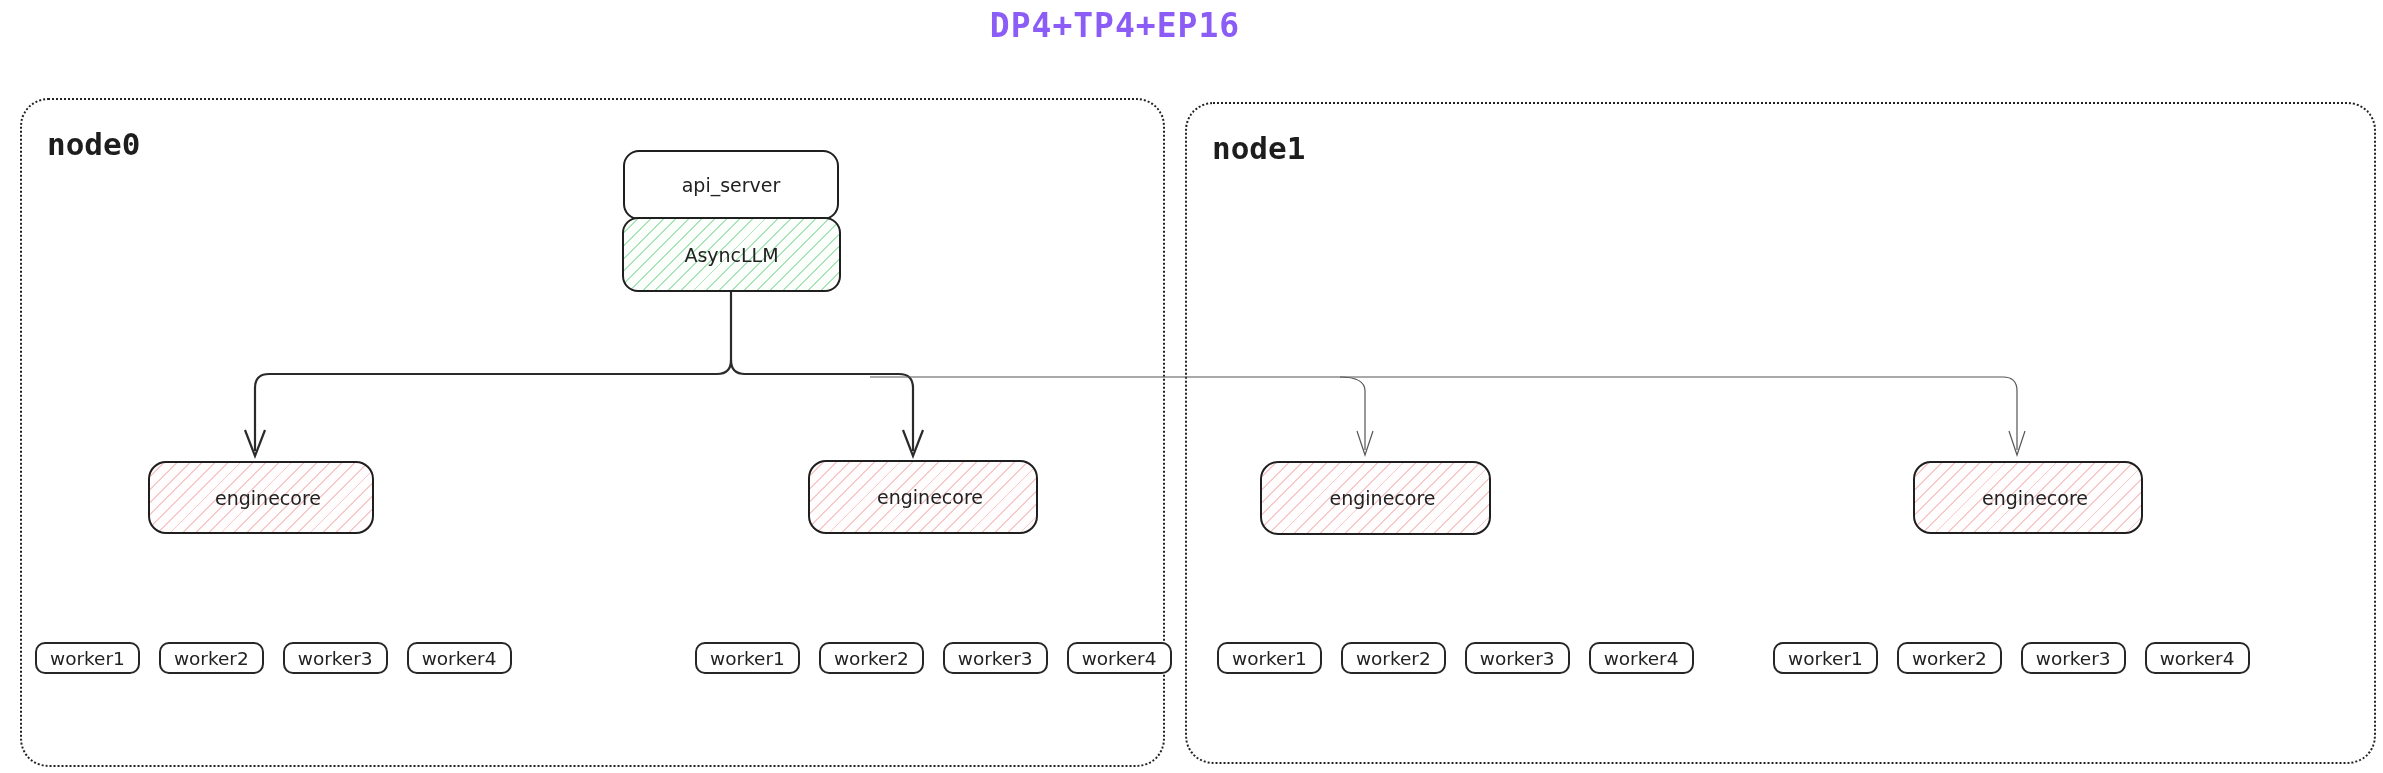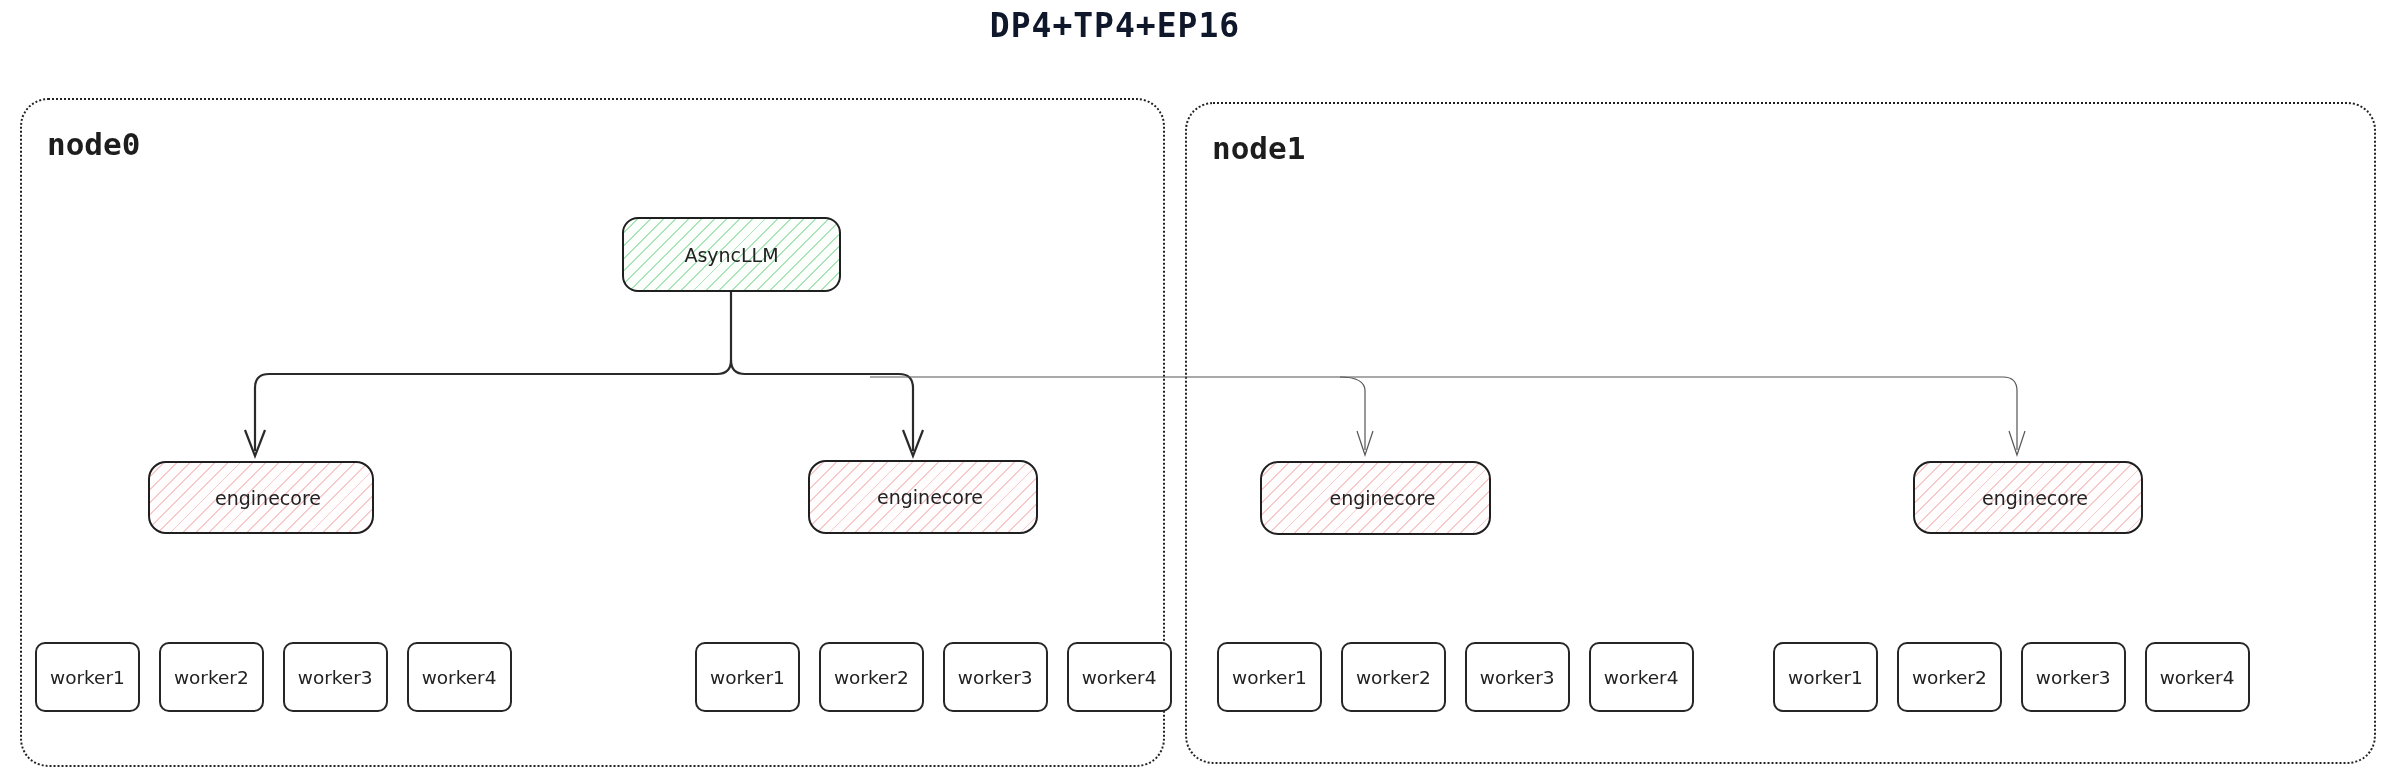--- a/index.html
+++ b/index.html
@@ -7,21 +7,21 @@
     position:relative;
     width:2383px;height:773px;
     background:#ffffff;
     font-family:"DejaVu Sans", sans-serif;
     overflow:hidden;
   }
   .title{
     position:absolute;left:0;top:6px;width:2230px;
     text-align:center;
     font-family:"DejaVu Sans Mono", monospace;
-    font-size:33px;font-weight:bold;color:#0f172a;letter-spacing:1px;
+    font-size:33px;font-weight:bold;color:#8b5cf6;letter-spacing:1px;
   }
   .node-box{
     position:absolute;
     border:2.5px dotted #222;
     border-radius:28px;
     background:transparent;
   }
   .node0{left:20px;top:98px;width:1141px;height:665px;}
   .node1{left:1185px;top:102px;width:1187px;height:658px;}
   .node-label{
@@ -61,21 +61,21 @@
   }
   .wg1{left:35px;}
   .wg2{left:695px;}
   .wg3{left:1217px;}
   .wg4{left:1773px;}
   .worker{
     display:flex;align-items:center;justify-content:center;
     border:2px solid #262626;
     border-radius:10px;
     background:#ffffff;
-    padding:21px 13px;
+    padding:2px 13px;
     font-size:18.5px;color:#222;
     height:24px;
   }
   .edges{
     position:absolute;left:0;top:0;width:2383px;height:773px;
     z-index:1;pointer-events:none;
   }
 </style>
 </head>
 <body>
@@ -102,20 +102,21 @@
     <path d="M731,360 Q731,374 745,374 H899 Q913,374 913,388 V451" fill="none" stroke="#2a2a2a" stroke-width="2.2"></path>
     <path d="M903,430 L913,456 L923,430" fill="none" stroke="#2a2a2a" stroke-width="2.2"></path>
 
     <path d="M870,377 H2003 Q2017,377 2017,391 V450" fill="none" stroke="#555" stroke-width="1.2"></path>
     <path d="M2009,431 L2017,455 L2025,431" fill="none" stroke="#555" stroke-width="1.2"></path>
 
     <path d="M1340,377 Q1365,377 1365,391 V450" fill="none" stroke="#555" stroke-width="1.2"></path>
     <path d="M1357,431 L1365,455 L1373,431" fill="none" stroke="#555" stroke-width="1.2"></path>
   </svg>
 
+  <div class="box api-server">api_server</div>
   <div class="box async-llm hatch-green">AsyncLLM</div>
 
   <div class="box enginecore hatch-red ec1">enginecore</div>
   <div class="box enginecore hatch-red ec2">enginecore</div>
   <div class="box enginecore hatch-red ec3">enginecore</div>
   <div class="box enginecore hatch-red ec4">enginecore</div>
 
   <div class="worker-group wg1">
     <div class="worker">worker1</div>
     <div class="worker">worker2</div>

